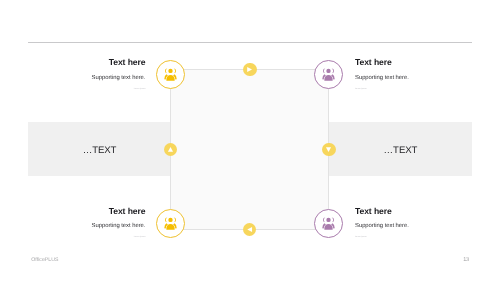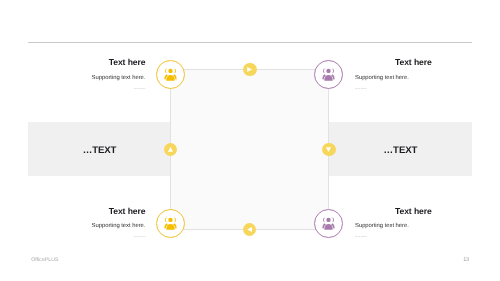--- a/index.html
+++ b/index.html
@@ -20,27 +20,27 @@
   .node{border:1.15px solid var(--accent,#EFC12F);}
   .node.y{--accent:#EFC12F;}
   .node.p{--accent:#A97BAC;}
   .node svg{width:15px;height:15px;display:block;}
 
   .mini{position:absolute;width:13.8px;height:13.8px;border-radius:50%;
         display:flex;align-items:center;justify-content:center;background:#F7D65C;}
   .mini svg{width:9px;height:9px;display:block;}
 
   .txtblock{position:absolute;left:0;top:0;width:500px;height:281px;}
-  .txtblock .h{font-size:8.6px;font-weight:bold;color:#1c1c20;letter-spacing:-0.1px;line-height:1;margin-left:40px;}
+  .txtblock .h{font-size:8.6px;font-weight:bold;color:#1c1c20;letter-spacing:-0.1px;line-height:1;}
   .txtblock .s{font-size:5.9px;color:#303034;line-height:1;letter-spacing:-0.04px;}
   .txtblock .t{font-size:2.0px;color:#c4c4c8;line-height:1;}
   .txtblock.right{text-align:left;}
   .txtblock.left{text-align:right;}
 
-  .bigtext{position:absolute;font-size:9.6px;font-weight:bold;color:#1e1e22;letter-spacing:-0.08px;line-height:1;white-space:nowrap;}
+  .bigtext{position:absolute;font-size:9.6px;font-weight:normal;color:#1e1e22;letter-spacing:-0.08px;line-height:1;white-space:nowrap;}
 
   .footer-left{position:absolute;left:31.3px;top:257.6px;font-size:5.2px;color:#a8a8aa;letter-spacing:0.02px;line-height:1;white-space:nowrap;}
   .footer-right{position:absolute;left:463.3px;top:258.0px;font-size:5.5px;color:#a0a0a2;letter-spacing:-0.25px;line-height:1;white-space:nowrap;}
 </style>
 </head>
 <body>
 
 <div class="slide">
 
   <div class="rule"></div>

